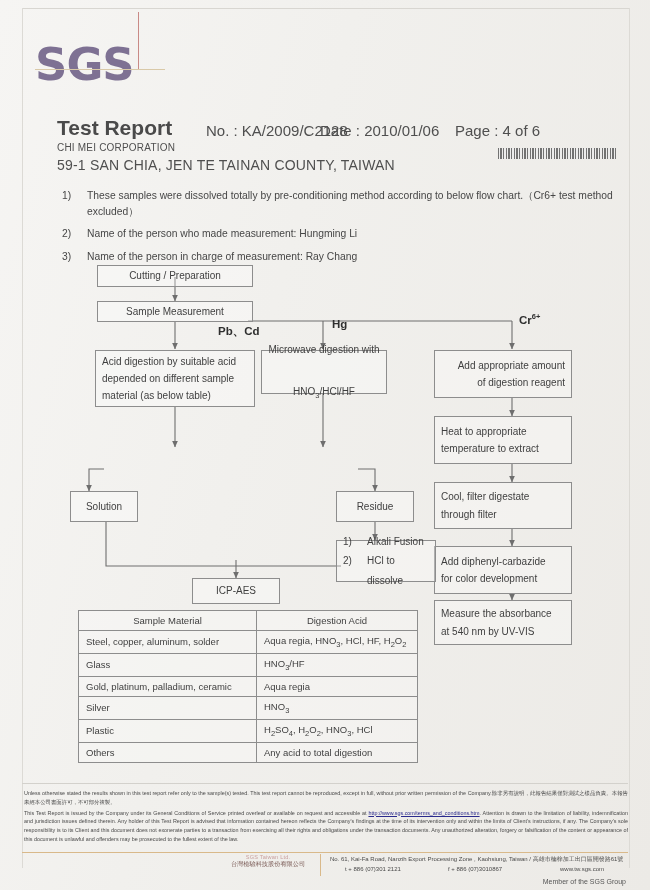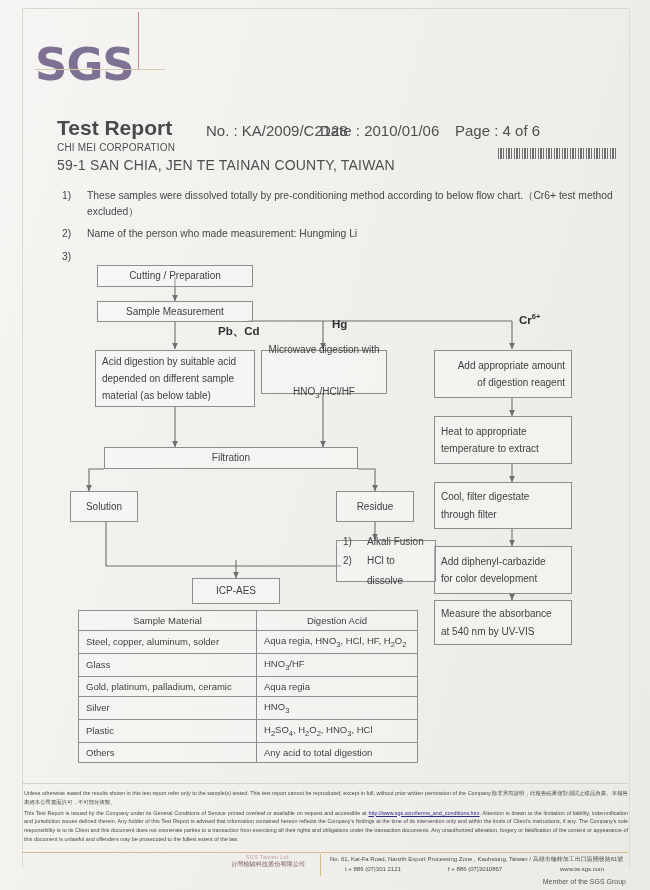--- a/index.html
+++ b/index.html
@@ -118,20 +118,21 @@
     <div class="note">
       <span class="num">1)</span>
       <span>These samples were dissolved totally by pre-conditioning method according to below flow chart.（Cr6+ test method excluded）</span>
     </div>
     <div class="note">
       <span class="num">2)</span>
       <span>Name of the person who made measurement: Hungming Li</span>
     </div>
     <div class="note">
       <span class="num">3)</span>
+      <span>Name of the person in charge of measurement: Ray Chang</span>
     </div>
   </div>
 
   <svg class="flow" viewBox="0 0 650 890">
     <defs>
       <marker id="ar" markerWidth="7" markerHeight="7" refX="5.4" refY="3" orient="auto">
         <path d="M0,0.4 L5.6,3 L0,5.6 z" fill="#6e6e6e"></path>
       </marker>
     </defs>
     <g stroke="#6e6e6e" stroke-width="1.1" fill="none">
@@ -206,21 +207,20 @@
   <div class="box left-align" style="left:434px; top:546px; width:138px; height:48px; flex-direction:column; align-items:flex-start; justify-content:center;">
     <span>Add diphenyl-carbazide</span>
     <span>for color development</span>
   </div>
 
   <div class="box left-align" style="left:434px; top:600px; width:138px; height:45px; flex-direction:column; align-items:flex-start; justify-content:center;">
     <span>Measure  the  absorbance</span>
     <span>at 540 nm by UV-VIS</span>
   </div>
 
-  <div class="box" style="left:104px; top:447px; width:254px; height:22px;">Filtration</div>
 
   <div class="box" style="left:70px;  top:491px; width:68px; height:31px;">Solution</div>
 
   <div class="box" style="left:336px; top:491px; width:78px; height:31px;">Residue</div>
 
   <div class="box left-align" style="left:336px; top:540px; width:100px; height:42px;">
     <div class="numlist">
       <div>
           <span class="n">1)</span>
           <span>Alkali Fusion</span>

